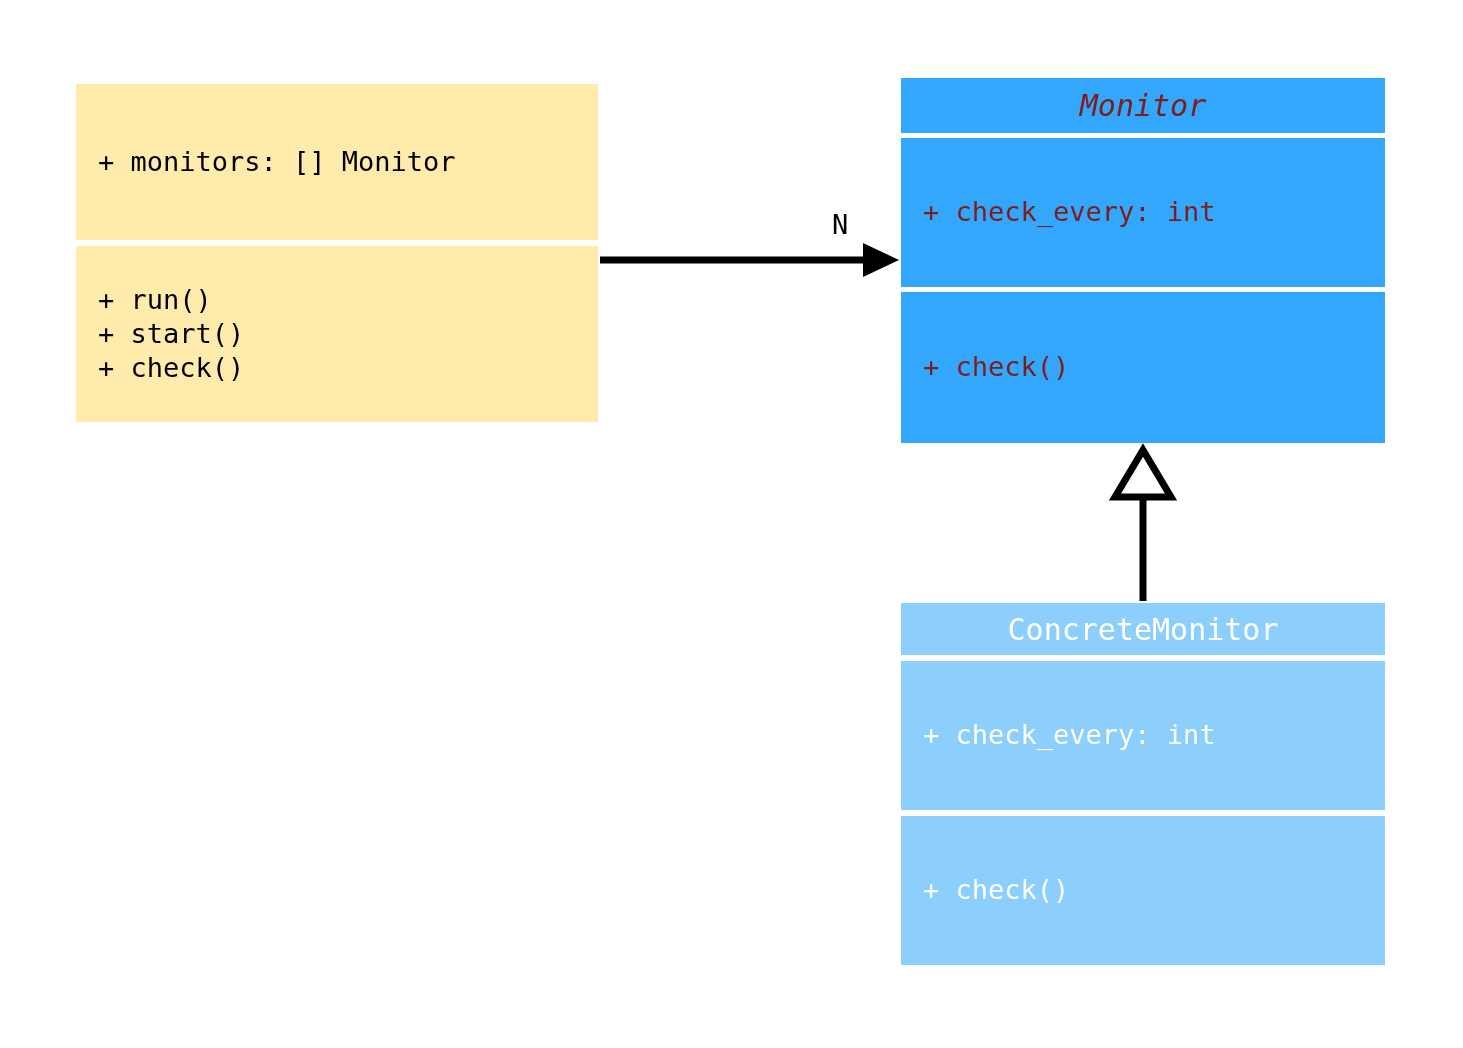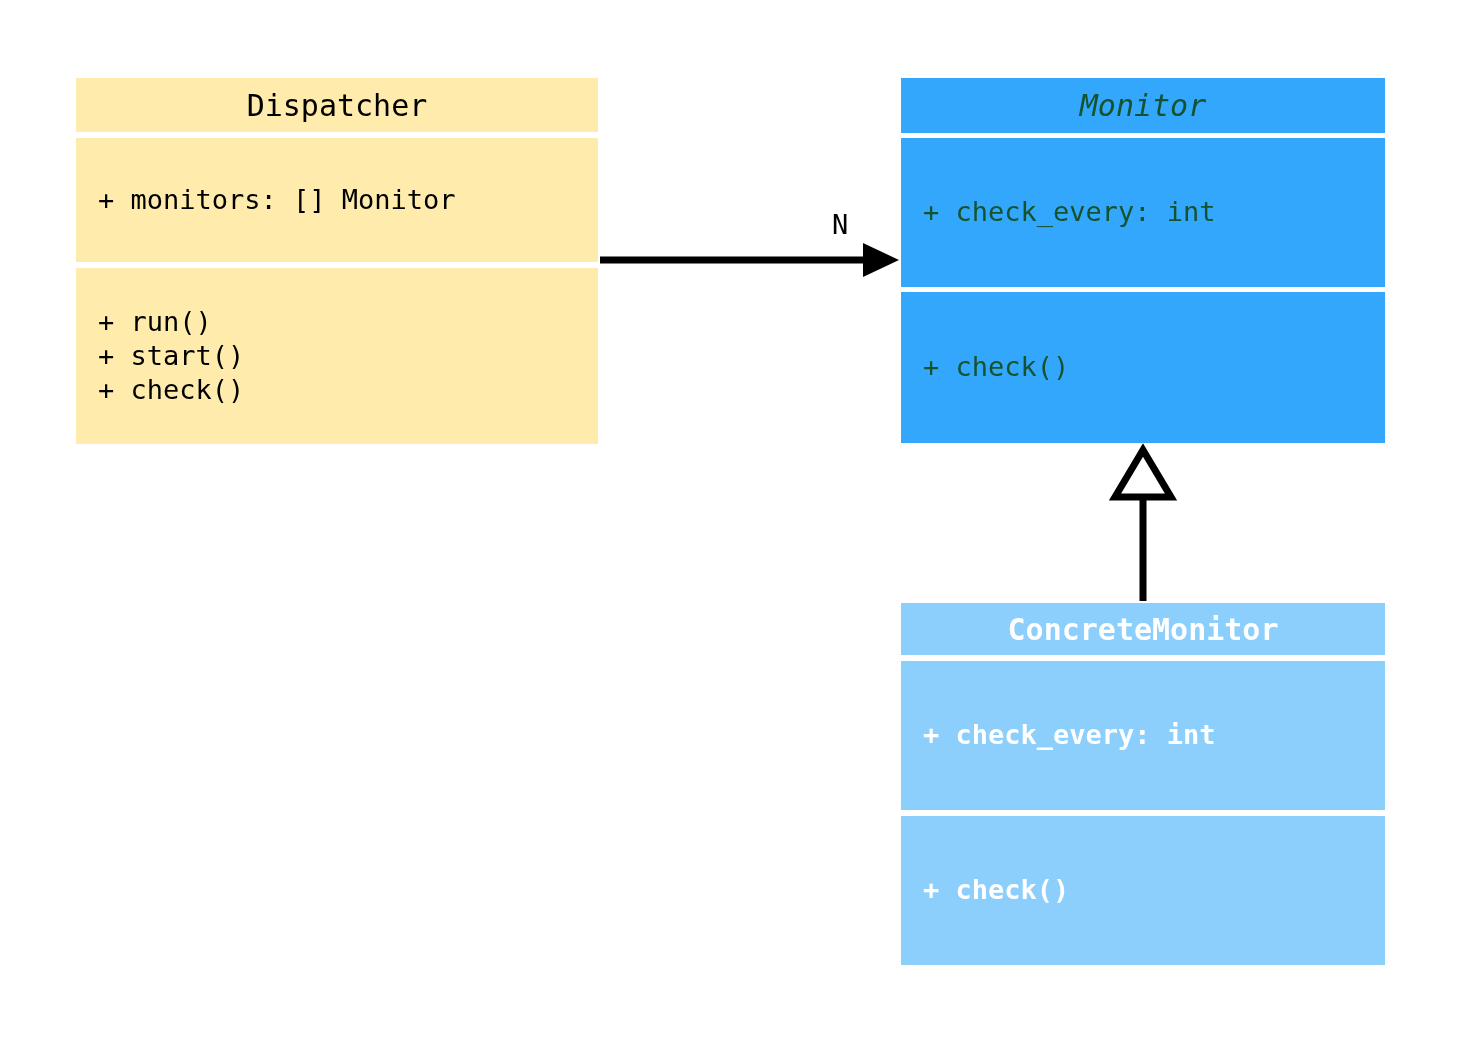--- a/index.html
+++ b/index.html
@@ -54,25 +54,25 @@
     white-space: pre;
   }
 
   
   .cls-dispatcher { left: 76px; top: 78px; width: 522px; }
   .cls-dispatcher .compartment { background: #ffecad; color: #000000; }
   .cls-dispatcher .sep { height: 6px; background: #ffffff; }
 
   
   .cls-monitor { left: 901px; top: 78px; width: 484px; }
-  .cls-monitor .compartment { background: #33a7fc; color: #14532d; }
+  .cls-monitor .compartment { background: #33a7fc; color: #7f1d1d; }
   .cls-monitor .sep { height: 5px; background: #ffffff; }
 
   
-  .cls-concrete { left: 901px; top: 603px; width: 484px; font-weight: bold; }
+  .cls-concrete { left: 901px; top: 603px; width: 484px; }
   .cls-concrete .compartment { background: #8ccffc; color: #ffffff; }
   .cls-concrete .sep { height: 6px; background: #ffffff; }
 
   
   .edges {
     position: absolute;
     left: 0; top: 0;
     width: 1463px;
     height: 1048px;
     pointer-events: none;
@@ -84,23 +84,22 @@
     color: #000000;
     white-space: nowrap;
   }
 </style>
 </head>
 <body>
 
 <div id="diagram">
 
   <div class="uml-class cls-dispatcher">
-    <div class="compartment c-name" style="height:54px;">Dispatcher</div>
     <div class="sep"></div>
-    <div class="compartment c-body" style="height:124px;">
+    <div class="compartment c-body" style="height:156px;">
       <div class="c-lines">+ monitors: [] Monitor</div>
     </div>
     <div class="sep"></div>
     <div class="compartment c-body" style="height:176px;">
       <div class="c-lines">+ run()
 + start()
 + check()</div>
     </div>
   </div>
 

